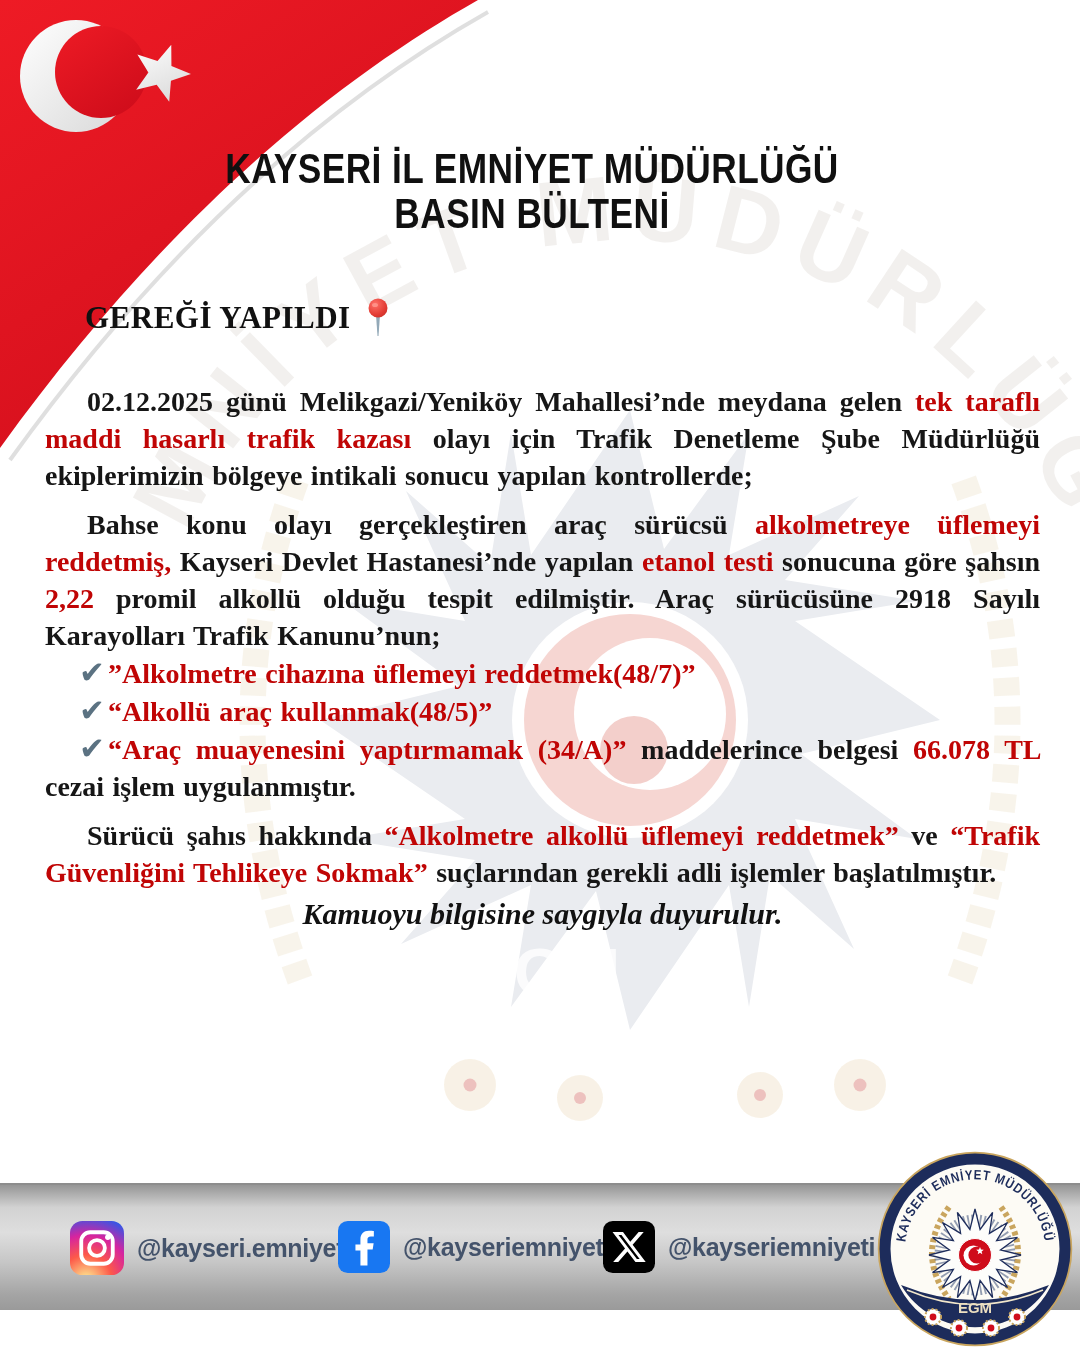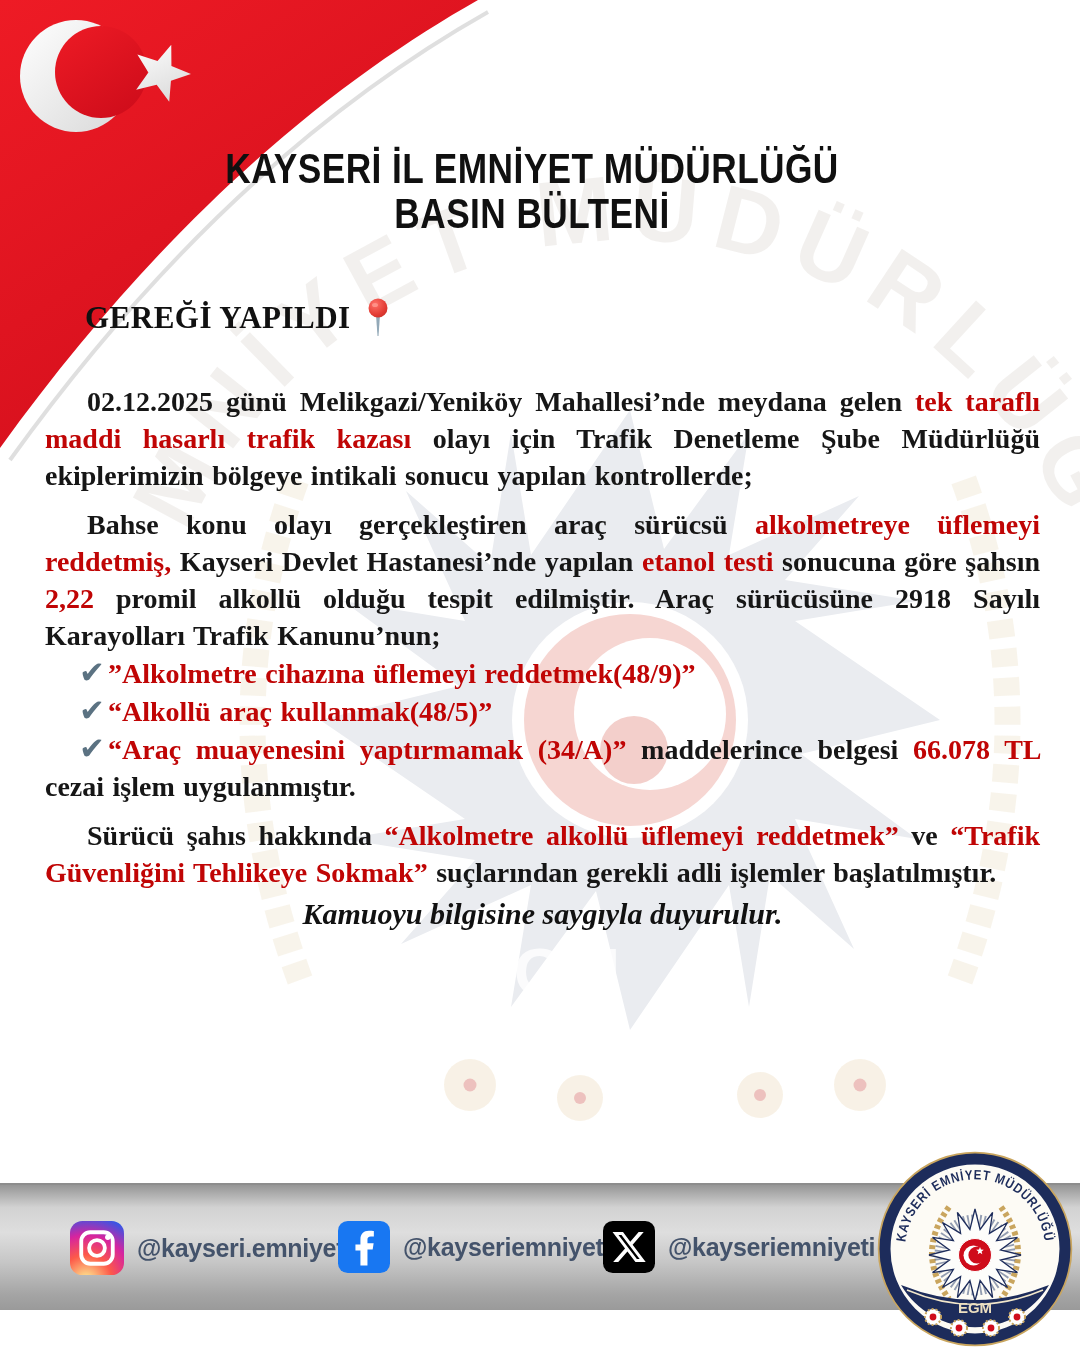--- a/index.html
+++ b/index.html
@@ -151,21 +151,21 @@
       <polygon points="11,17 15,17 13.5,38 12.5,38" fill="#93a9b8"></polygon>
       <circle cx="13" cy="10" r="9.5" fill="url(#pg)"></circle>
       <ellipse cx="10" cy="7" rx="3" ry="2" fill="#ff9a90" opacity="0.8"></ellipse>
     </svg>
   </div>
 
   <div class="bodywrap">
     <div id="paragraphs">
         <p class="body-p"><span>02.12.2025 günü Melikgazi/Yeniköy Mahallesi’nde meydana gelen </span><span class="hl">tek taraflı maddi hasarlı trafik kazası</span><span> olayı için Trafik Denetleme Şube Müdürlüğü ekiplerimizin bölgeye intikali sonucu yapılan kontrollerde;</span></p>
         <p class="body-p gap"><span>Bahse konu olayı gerçekleştiren araç sürücsü </span><span class="hl">alkolmetreye üflemeyi reddetmiş,</span><span> Kayseri Devlet Hastanesi’nde yapılan </span><span class="hl">etanol testi</span><span> sonucuna göre şahsın </span><span class="hl">2,22</span><span> promil alkollü olduğu tespit edilmiştir. Araç sürücüsüne 2918 Sayılı Karayolları Trafik Kanunu’nun;</span></p>
-        <p class="body-p check-p"><span class="check">✔</span><span class="hl">”Alkolmetre cihazına üflemeyi reddetmek(48/9)”</span></p>
+        <p class="body-p check-p"><span class="check">✔</span><span class="hl">”Alkolmetre cihazına üflemeyi reddetmek(48/7)”</span></p>
         <p class="body-p check-p"><span class="check">✔</span><span class="hl">“Alkollü araç kullanmak(48/5)”</span></p>
         <p class="body-p check-p"><span class="check">✔</span><span class="hl">“Araç muayenesini yaptırmamak (34/A)”</span><span> maddelerince belgesi </span><span class="hl">66.078 TL</span><span> cezai işlem uygulanmıştır.</span></p>
         <p class="body-p gap"><span>Sürücü şahıs hakkında </span><span class="hl">“Alkolmetre alkollü üflemeyi reddetmek”</span><span> ve </span><span class="hl">“Trafik Güvenliğini Tehlikeye Sokmak”</span><span> suçlarından gerekli adli işlemler başlatılmıştır.</span></p>
       </div>
     <div class="signoff">Kamuoyu bilgisine saygıyla duyurulur.</div>
   </div>
 
   <div class="footer-band">
 
     <div class="social-item si-1">

